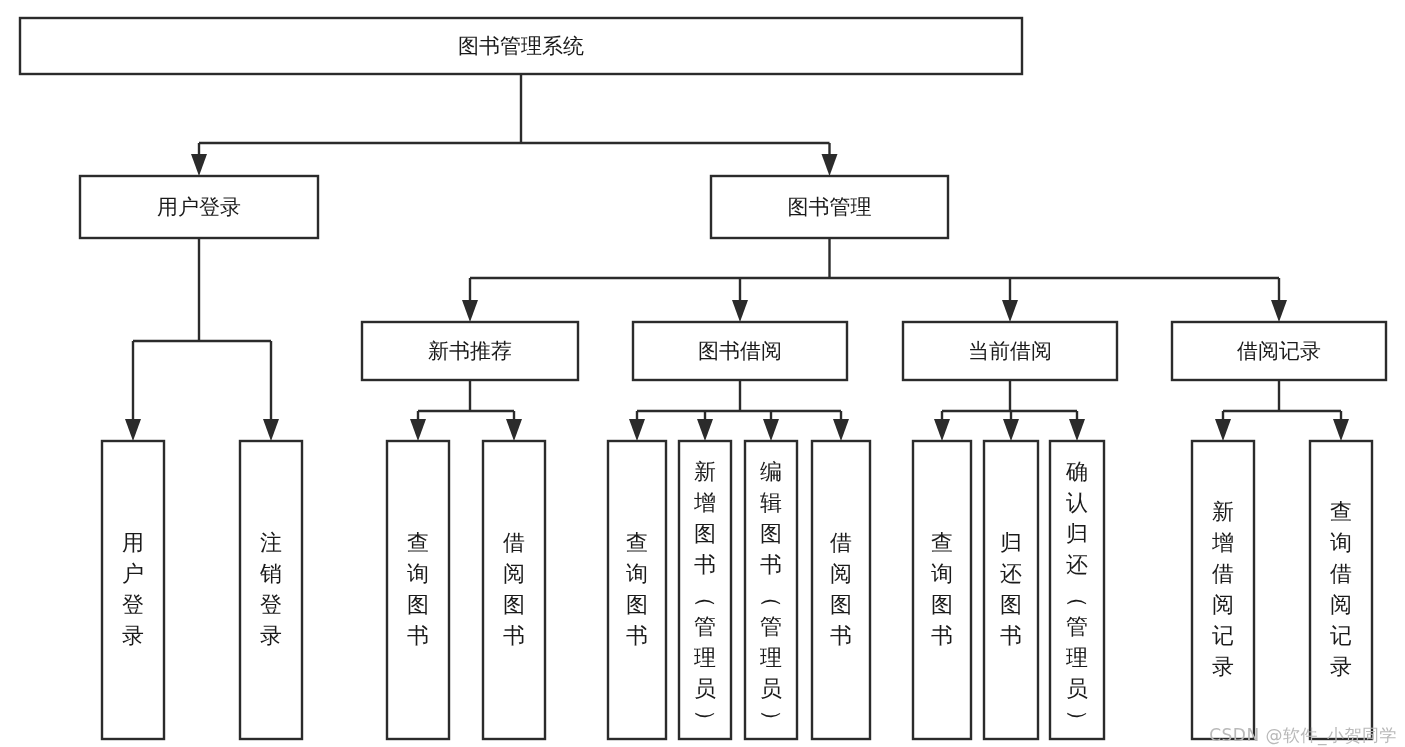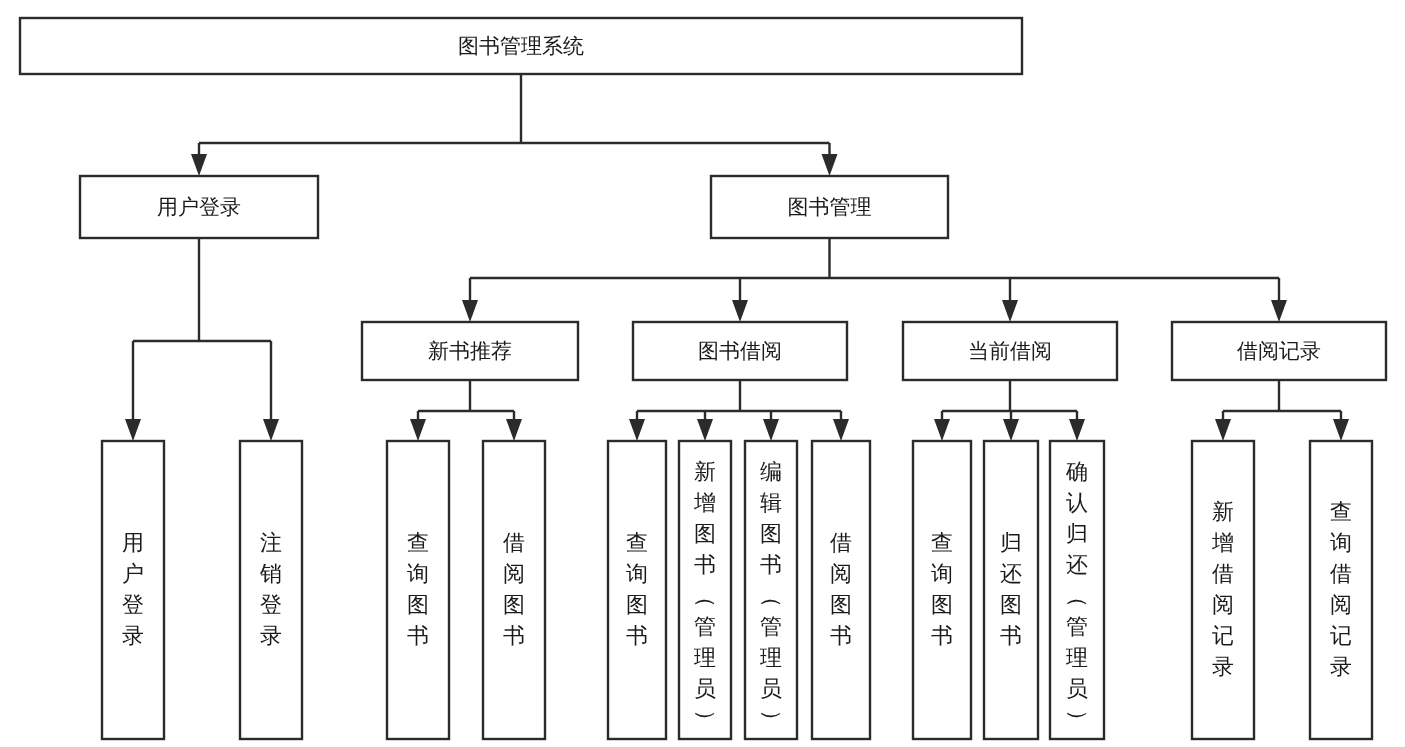--- a/index.html
+++ b/index.html
@@ -288,13 +288,14 @@
             <text x="1341" y="506.5" class="node-label-v-char">查</text>
             <text x="1341" y="537.5" class="node-label-v-char">询</text>
             <text x="1341" y="568.5" class="node-label-v-char">借</text>
             <text x="1341" y="599.5" class="node-label-v-char">阅</text>
             <text x="1341" y="630.5" class="node-label-v-char">记</text>
             <text x="1341" y="661.5" class="node-label-v-char">录</text>
           </g>
         </g>
       </g>
   </svg>
+  <div class="watermark">CSDN @软件_小贺同学</div>
 </div>
 
 </body></html>

